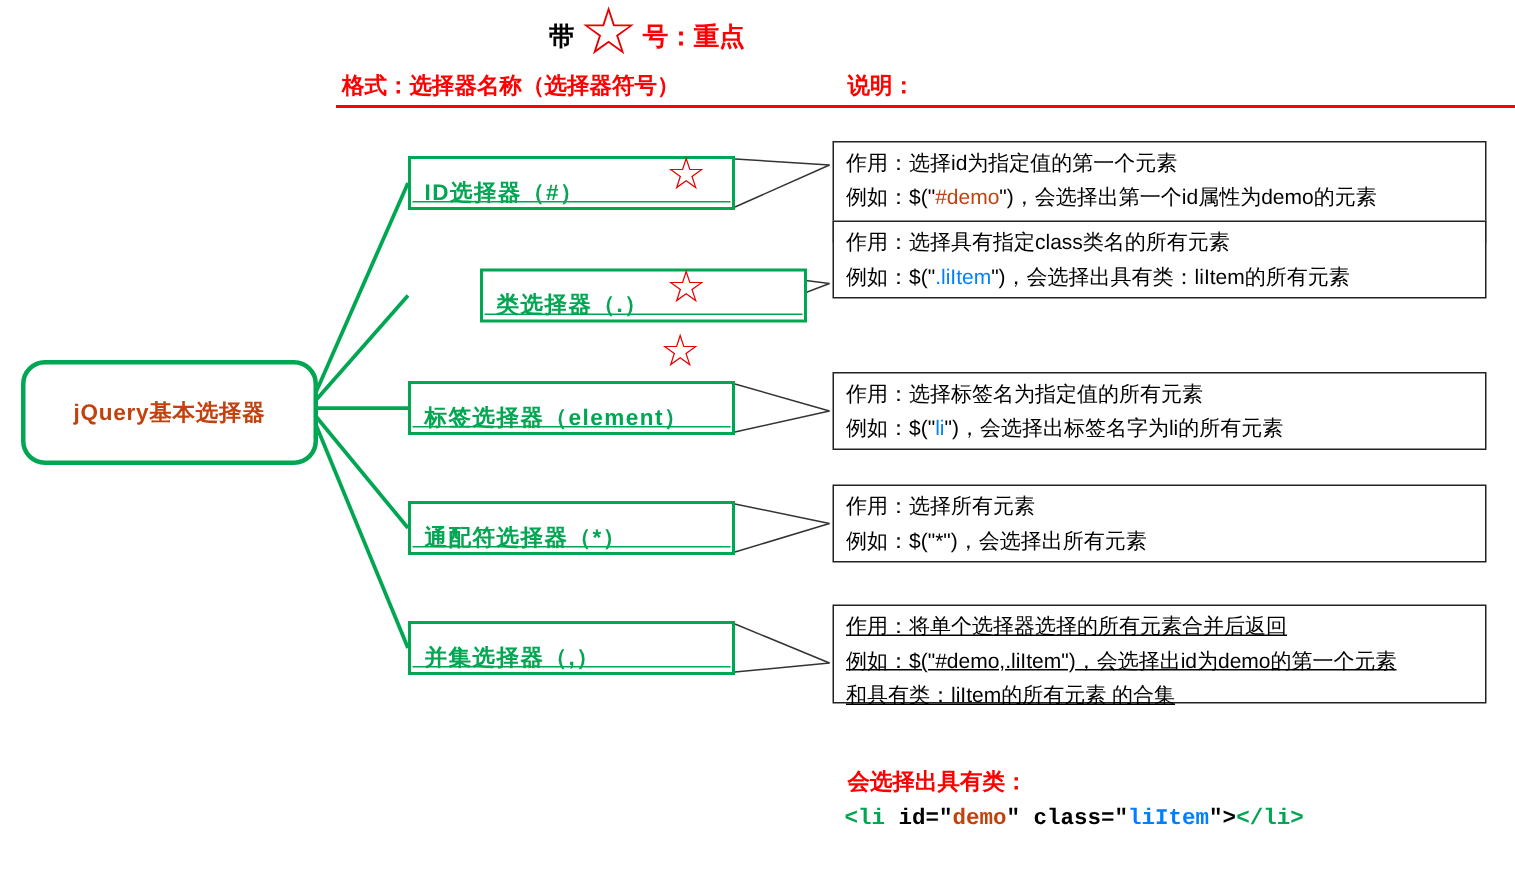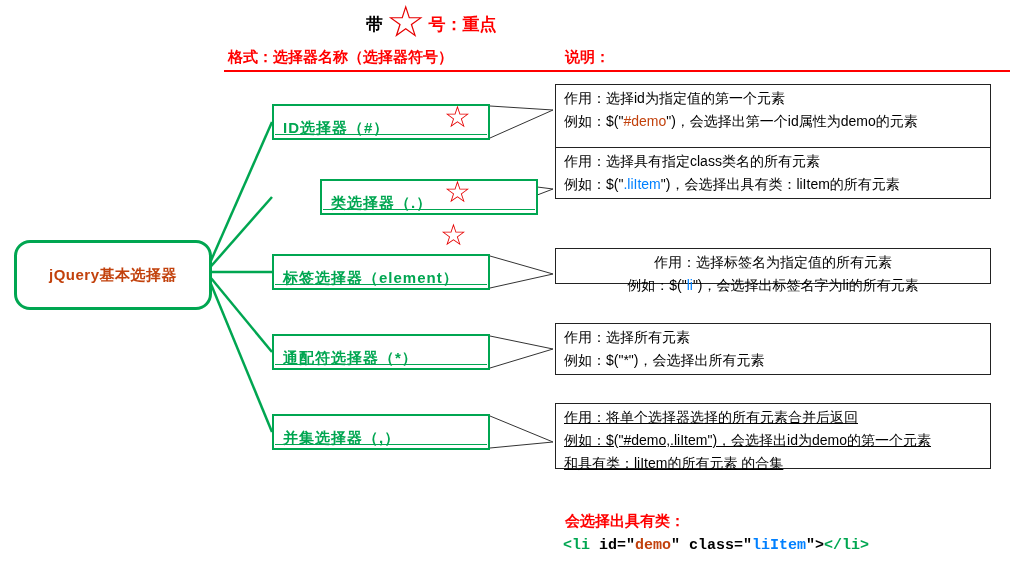--- a/index.html
+++ b/index.html
@@ -116,29 +116,29 @@
   </div>
   <div class="gbox" style="top:414px;">
     <span class="gbox-label">并集选择器（,）</span>
     <span class="gbox-underline"></span>
   </div>
 
   <span class="star box-star" style="left:444px;top:102px;">☆</span>
   <span class="star box-star" style="left:444px;top:177px;">☆</span>
   <span class="star box-star" style="left:440px;top:220px;">☆</span>
 
-  <div class="dbox" style="top:84px;height:68px;">
+  <div class="dbox" style="top:94px;height:68px;">
     <div class="dline"><span>作用：选择id为指定值的第一个元素</span></div>
     <div class="dline"><span>例如：$("</span><span class="c-magenta">#demo</span><span>")，会选择出第一个id属性为demo的元素</span></div>
   </div>
   <div class="dbox" style="top:147px;height:52px;">
     <div class="dline"><span>作用：选择具有指定class类名的所有元素</span></div>
     <div class="dline"><span>例如：$("</span><span class="c-blue">.liItem</span><span>")，会选择出具有类：liItem的所有元素</span></div>
   </div>
-  <div class="dbox" style="top:248px;height:36px;text-align:center;">
+  <div class="dbox" style="top:248px;height:52px;">
     <div class="dline"><span>作用：选择标签名为指定值的所有元素</span></div>
     <div class="dline"><span>例如：$("</span><span class="c-blue">li</span><span>")，会选择出标签名字为li的所有元素</span></div>
   </div>
   <div class="dbox" style="top:323px;height:52px;">
     <div class="dline"><span>作用：选择所有元素</span></div>
     <div class="dline"><span>例如：$("*")，会选择出所有元素</span></div>
   </div>
   <div class="dbox" style="top:403px;height:66px;text-decoration:underline;">
     <div class="dline"><span>作用：将单个选择器选择的所有元素合并后返回</span></div>
     <div class="dline"><span>例如：$("#demo,.liItem")，会选择出id为demo的第一个元素</span></div>

